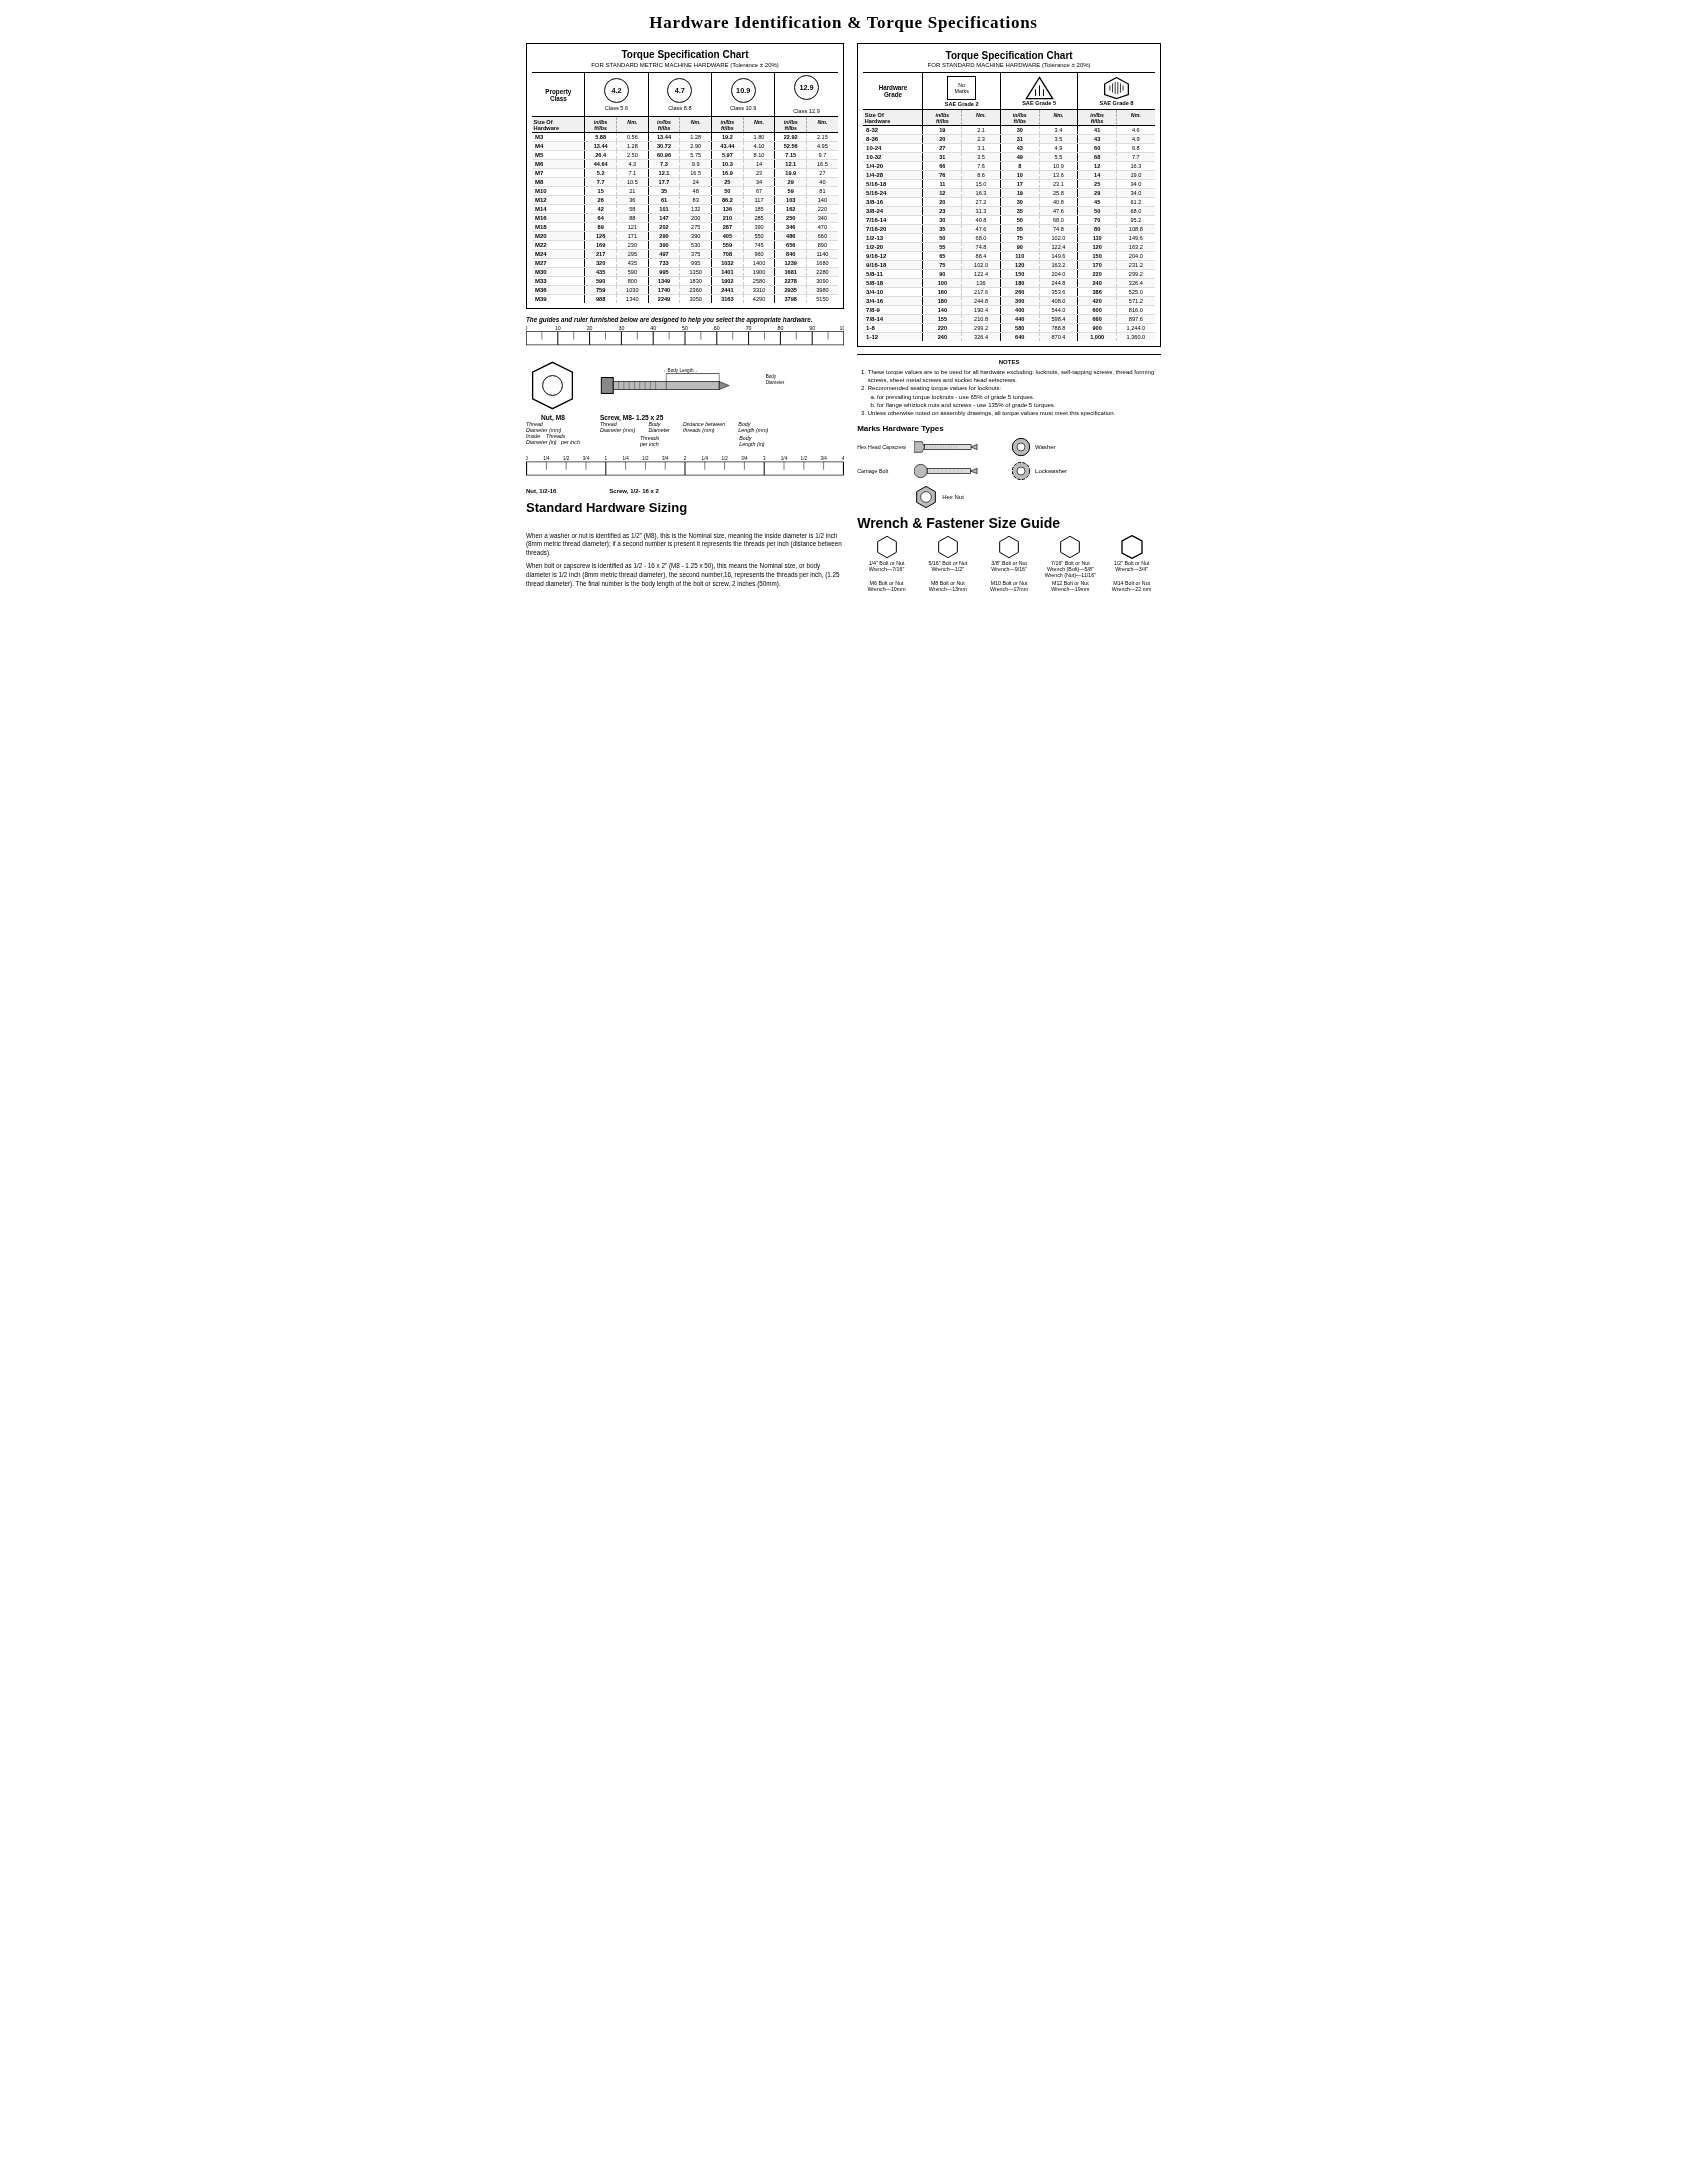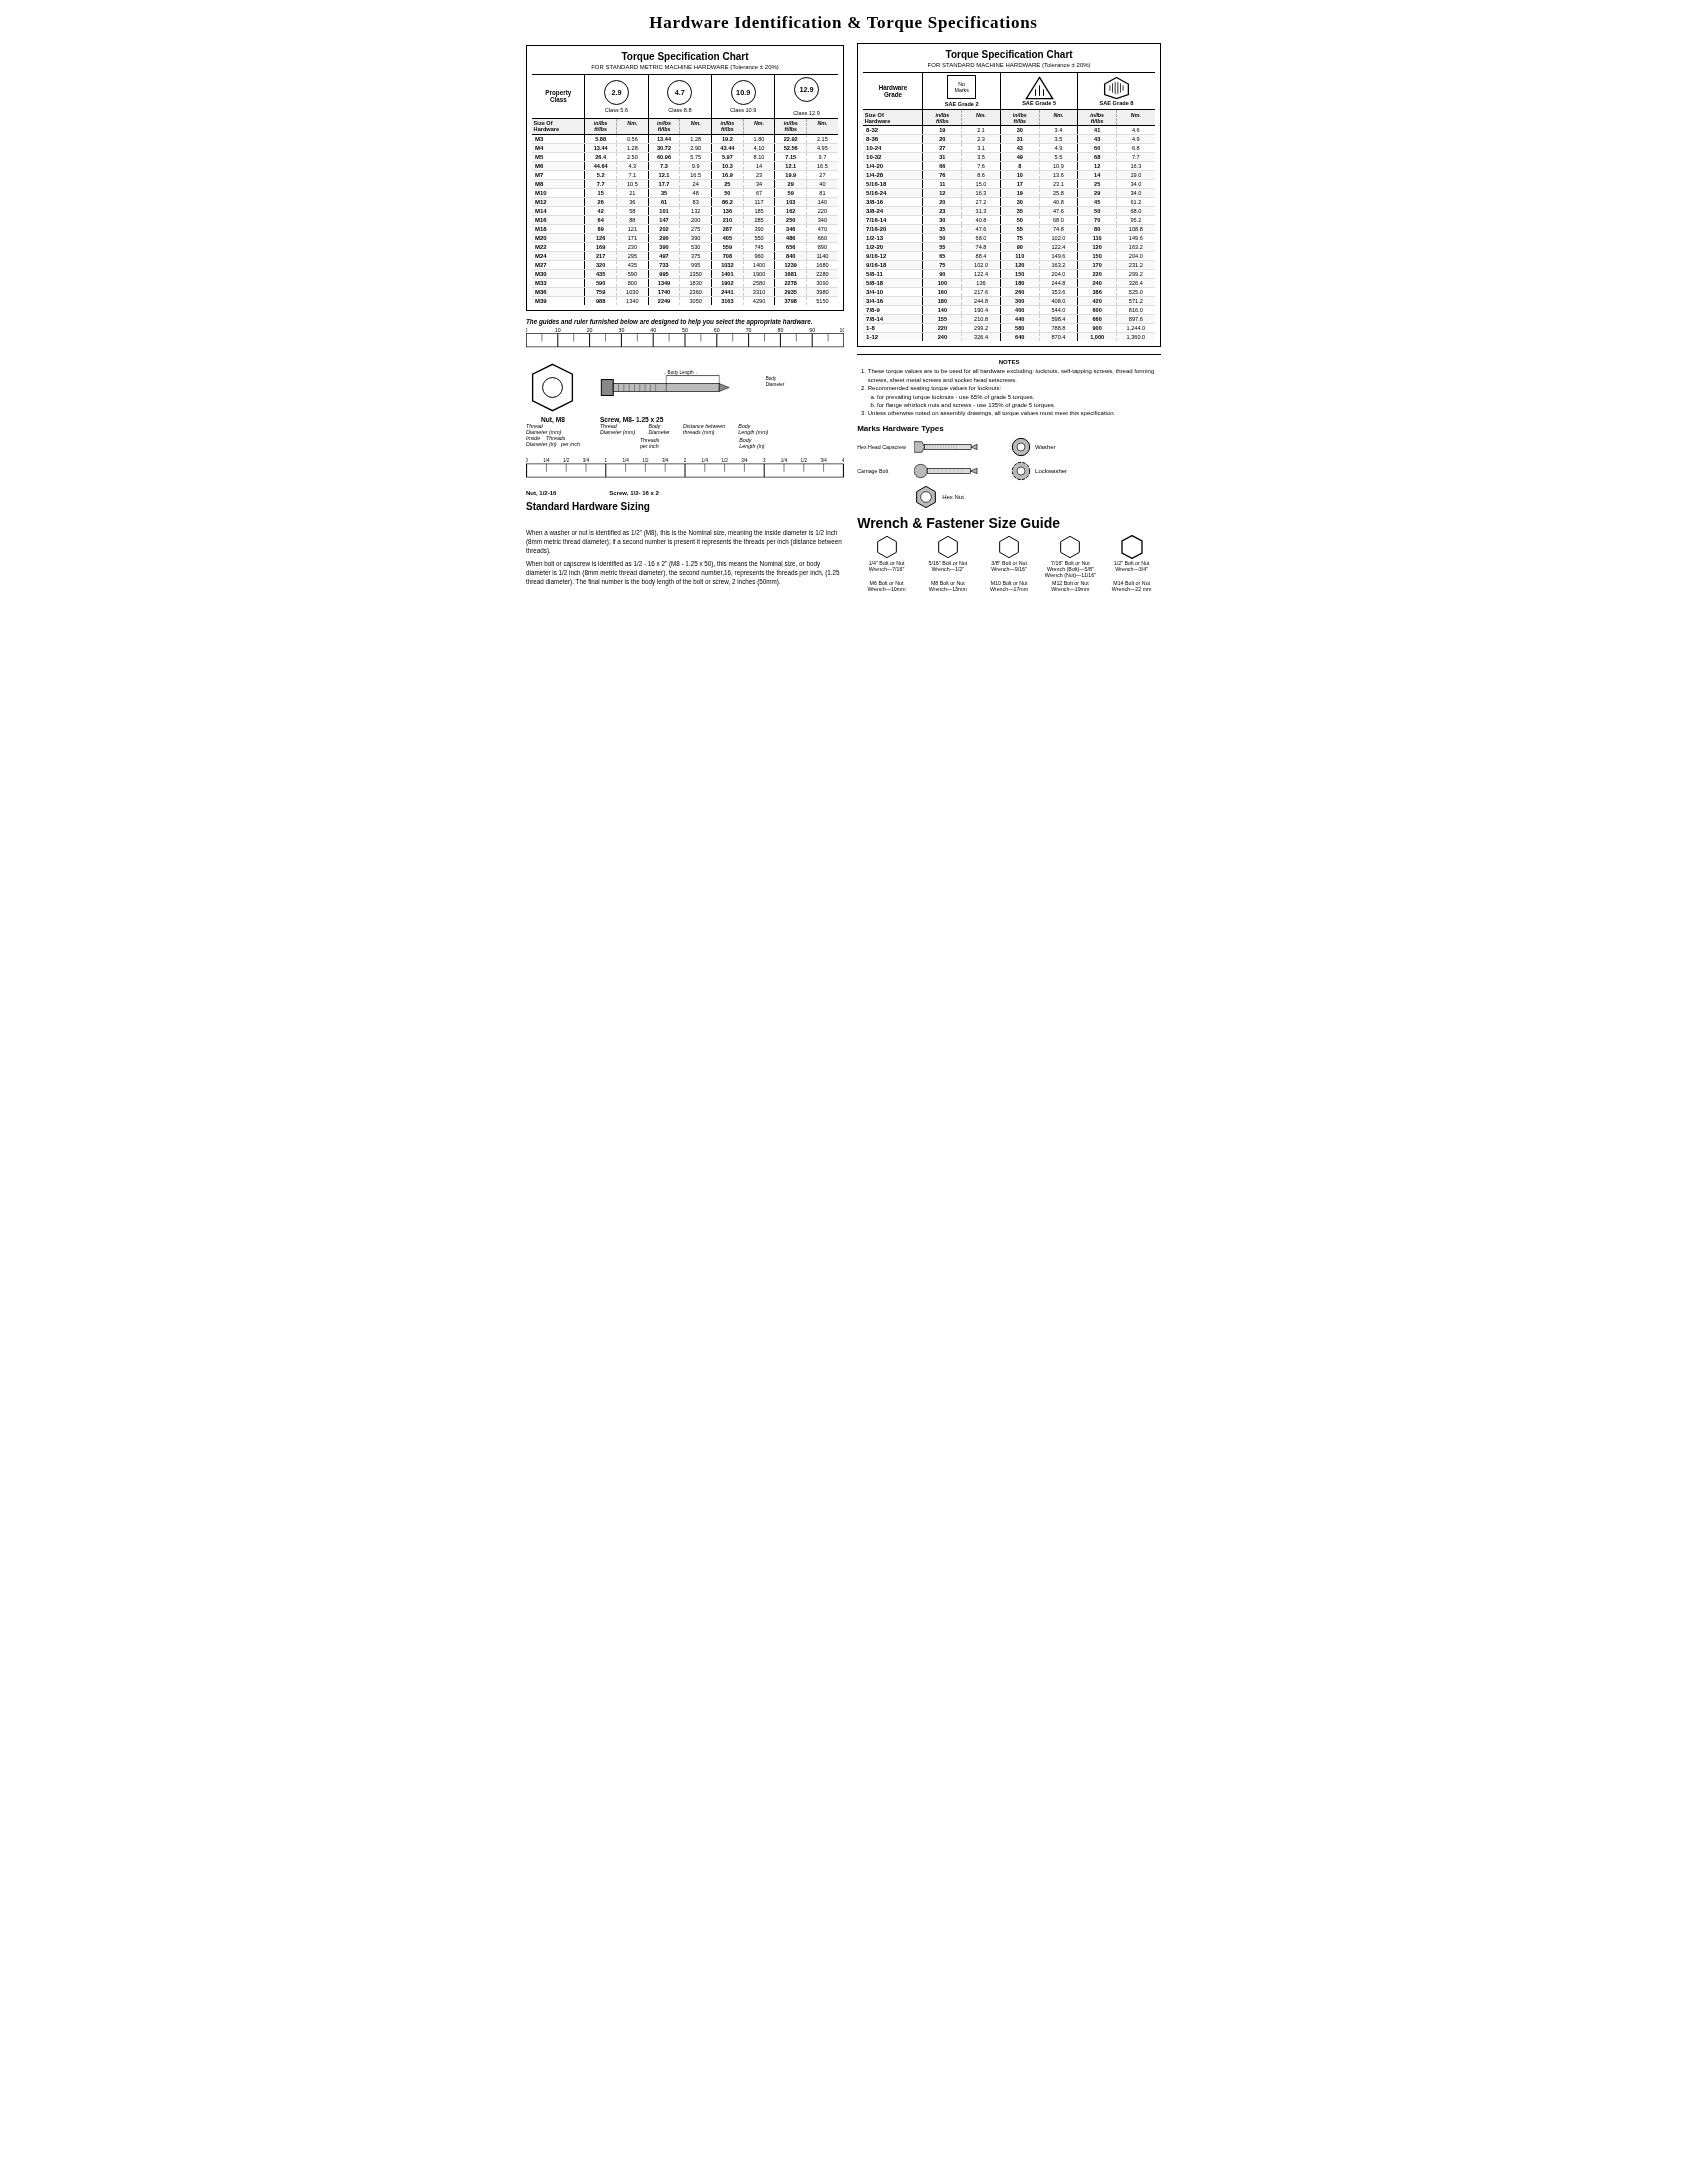--- a/index.html
+++ b/index.html
@@ -233,21 +233,21 @@
       font-weight: bold;
       margin-top: 4px;
       margin-bottom: 2.6px;
     }
 
     .std-sizing {
       font-size: 6.3px;
       margin-top: 5.3px;
     }
     .std-sizing h3 {
-      font-size: 10px;
+      font-size: 13px;
       font-weight: bold;
       margin-bottom: 17px;
     }
     .std-sizing p {
       margin-bottom: 4px;
       line-height: 1.4;
     }
 
     
     .notes-section {
@@ -293,21 +293,21 @@
 <div class="two-col">
 
   <div class="left-col">
     <div class="chart-box">
       <div class="chart-title">Torque Specification Chart</div>
       <div class="chart-subtitle">FOR STANDARD METRIC MACHINE HARDWARE (Tolerance ± 20%)</div>
 
       <div class="prop-header">
         <div class="prop-label-cell">Property<br>Class</div>
         <div class="prop-class-cell">
-          <div class="class-circle">2.9</div>
+          <div class="class-circle">4.2</div>
           <div class="class-label">Class 5.6</div>
         </div>
         <div class="prop-class-cell">
           <div class="class-circle">4.7</div>
           <div class="class-label">Class 8.8</div>
         </div>
         <div class="prop-class-cell">
           <div class="class-circle">10.9</div>
           <div class="class-label">Class 10.9</div>
         </div>

